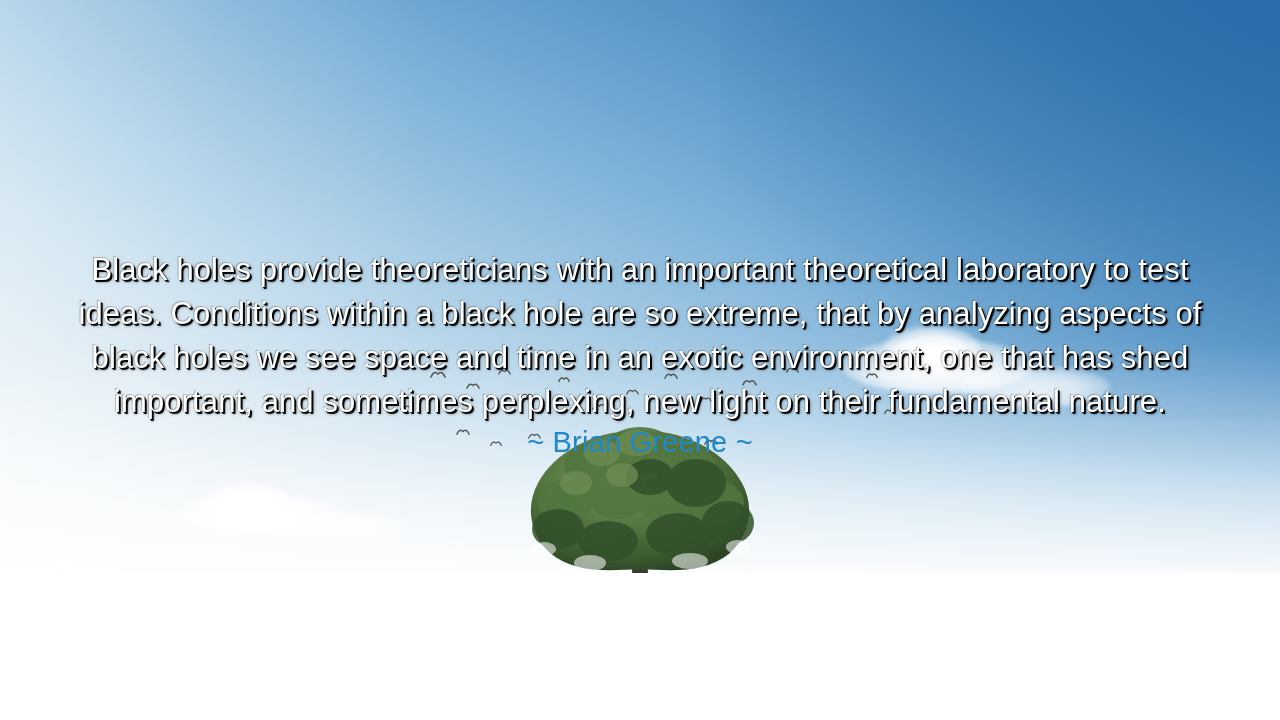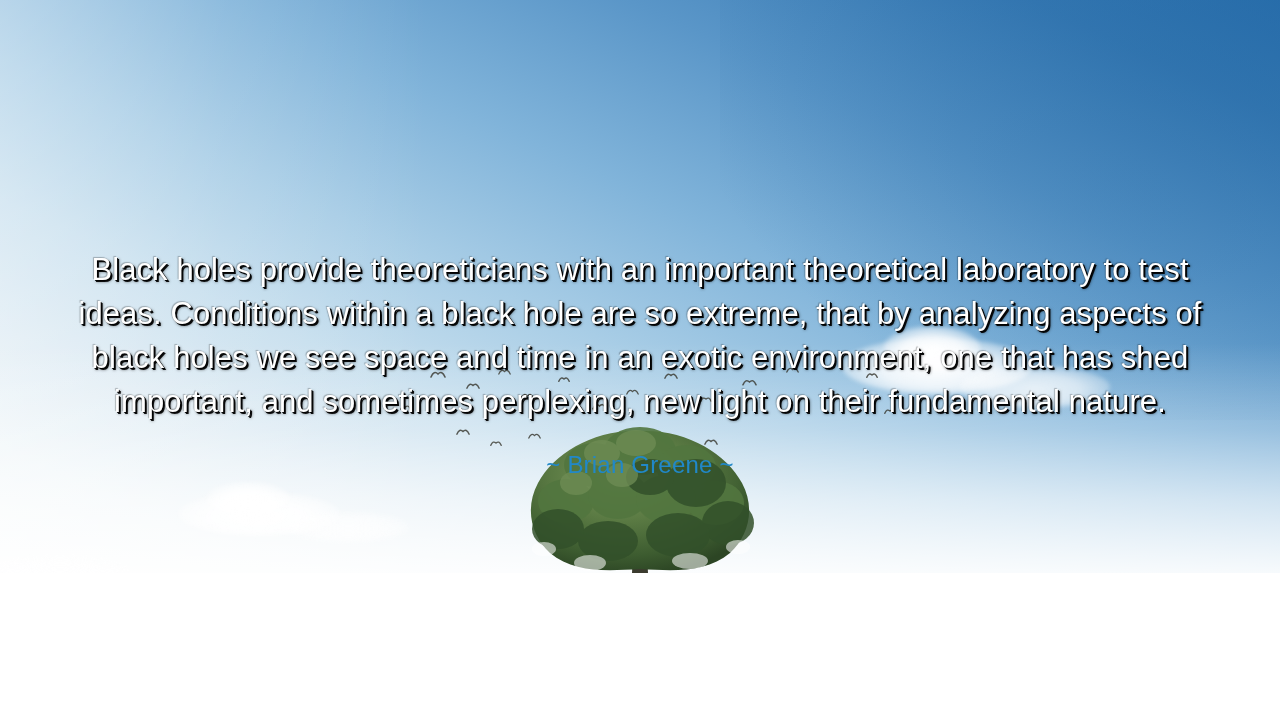--- a/index.html
+++ b/index.html
@@ -111,23 +111,22 @@
     font-weight:400;
     color:#ffffff;
     letter-spacing:0.1px;
     text-shadow:
        2px 2px 0 rgba(0,0,0,.92),
        2px 2px 3px rgba(0,0,0,.55),
        1px 1px 0 rgba(0,0,0,.85),
       -1px -1px 1px rgba(0,0,0,.25);
   }
   #attribution{
-    margin-top:23px;
     font-family:"Liberation Sans", sans-serif;
-    font-size:24px;
+    font-size:29px;
     line-height:36px;
     font-weight:400;
     color:#2188c8;
     letter-spacing:0.2px;
   }
 </style>
 </head>
 <body>
 
 <div id="scene">

